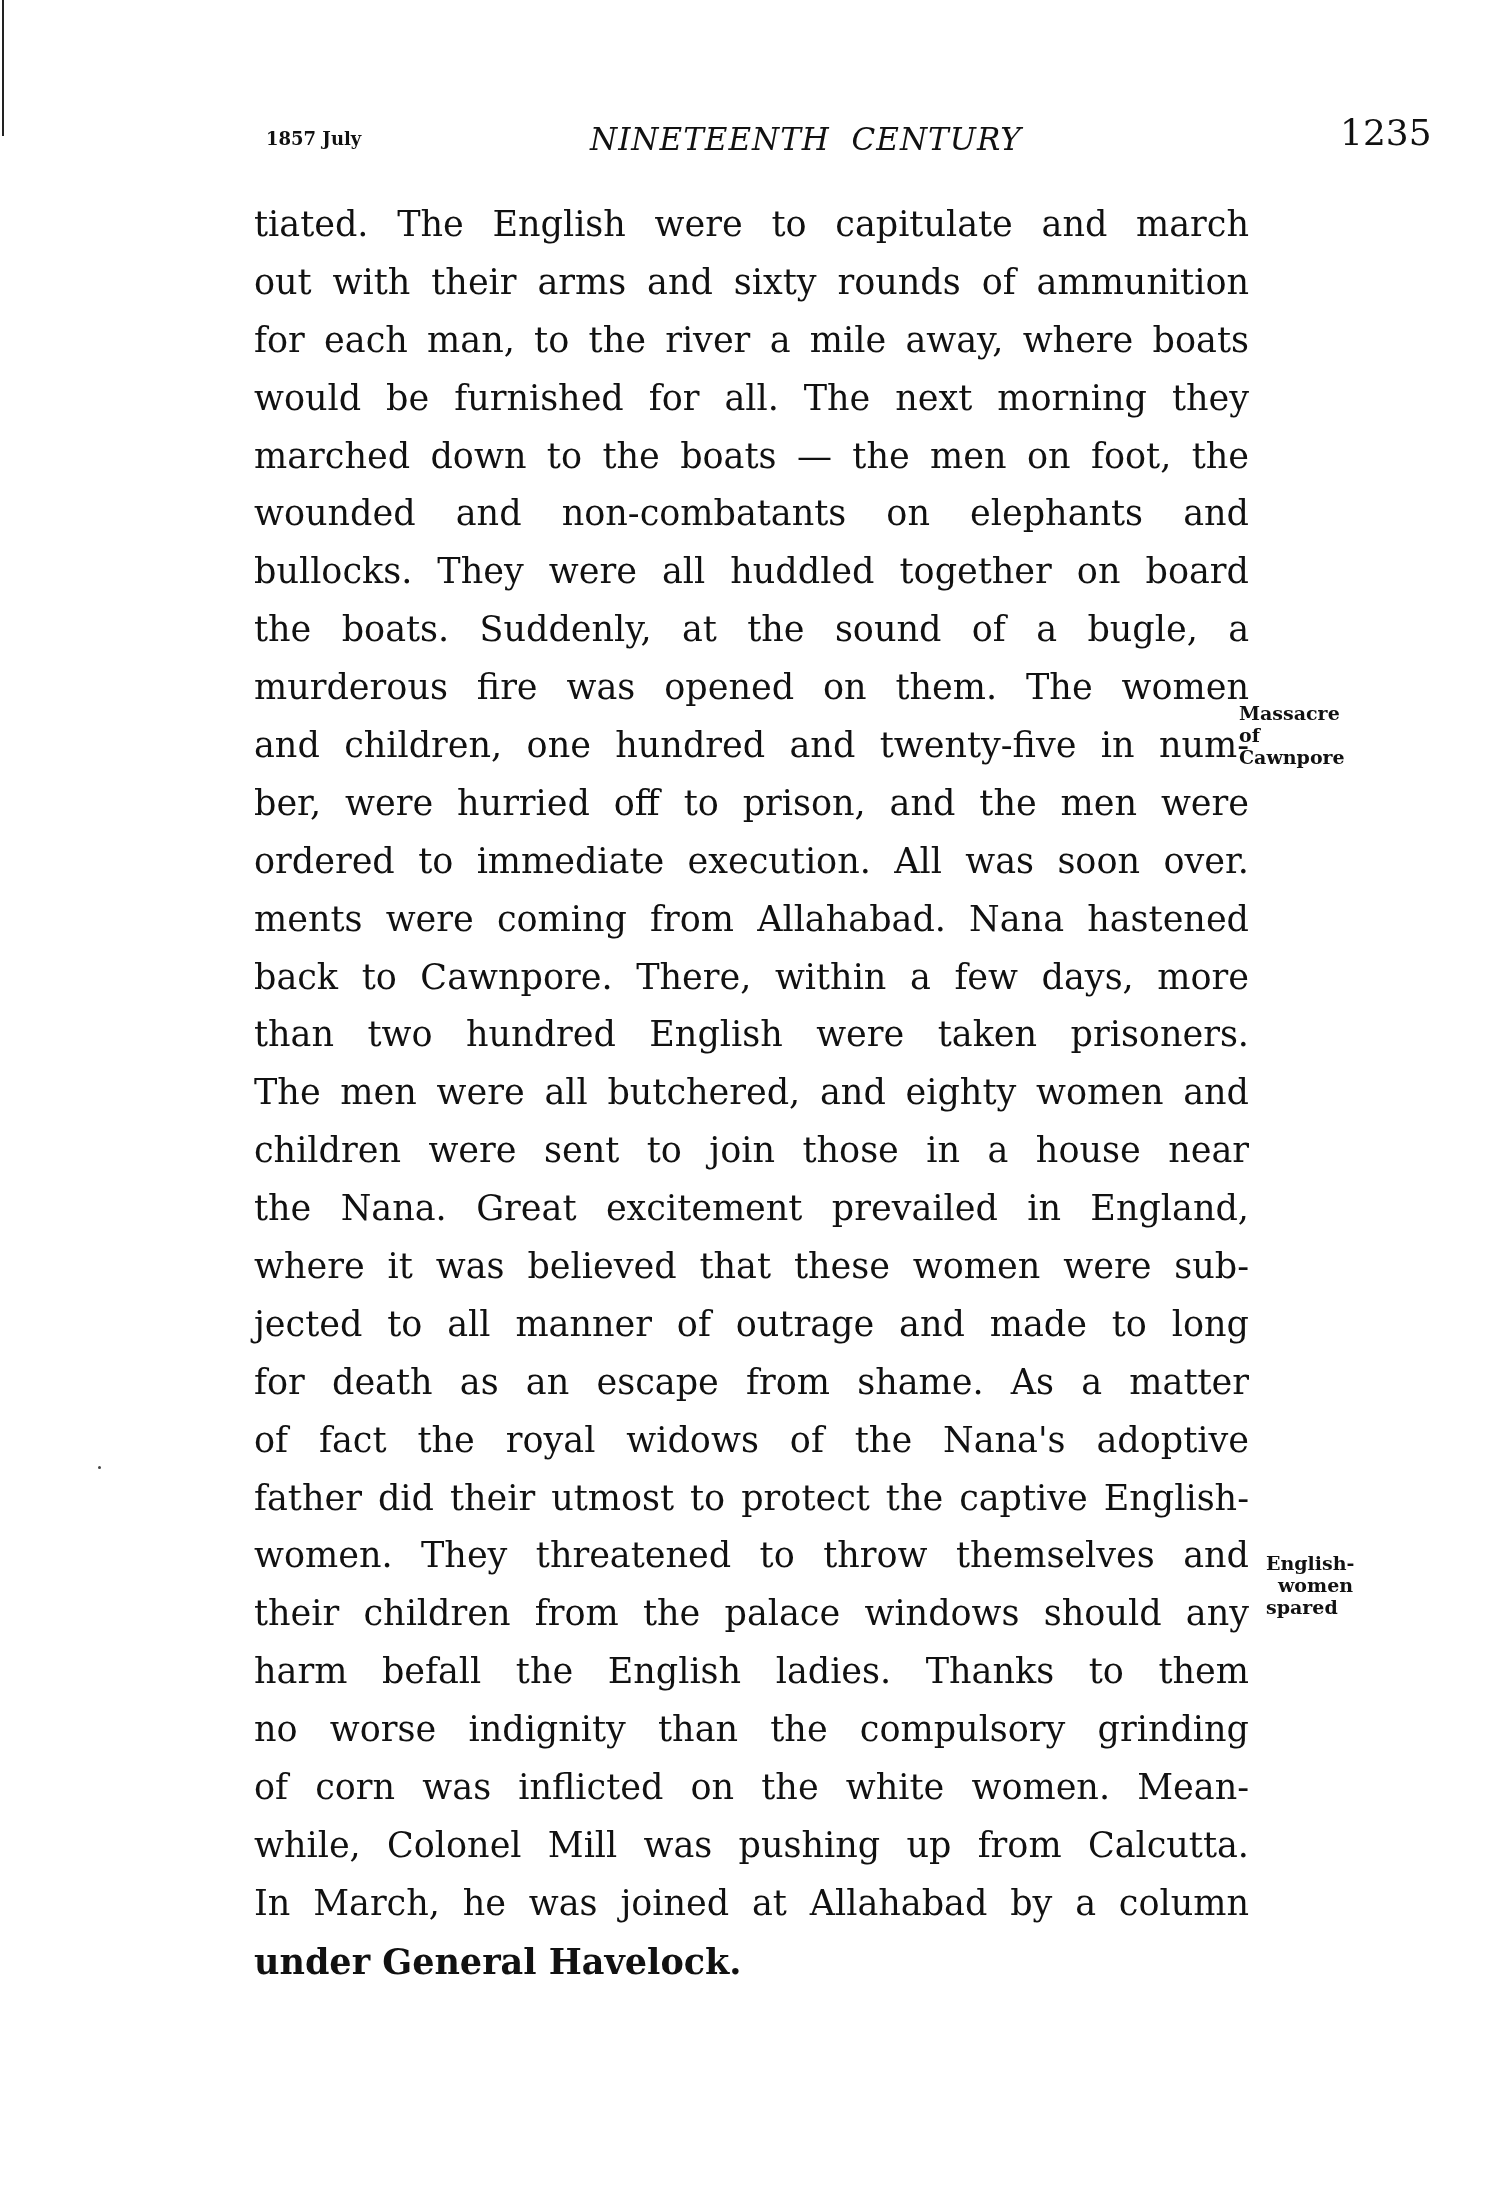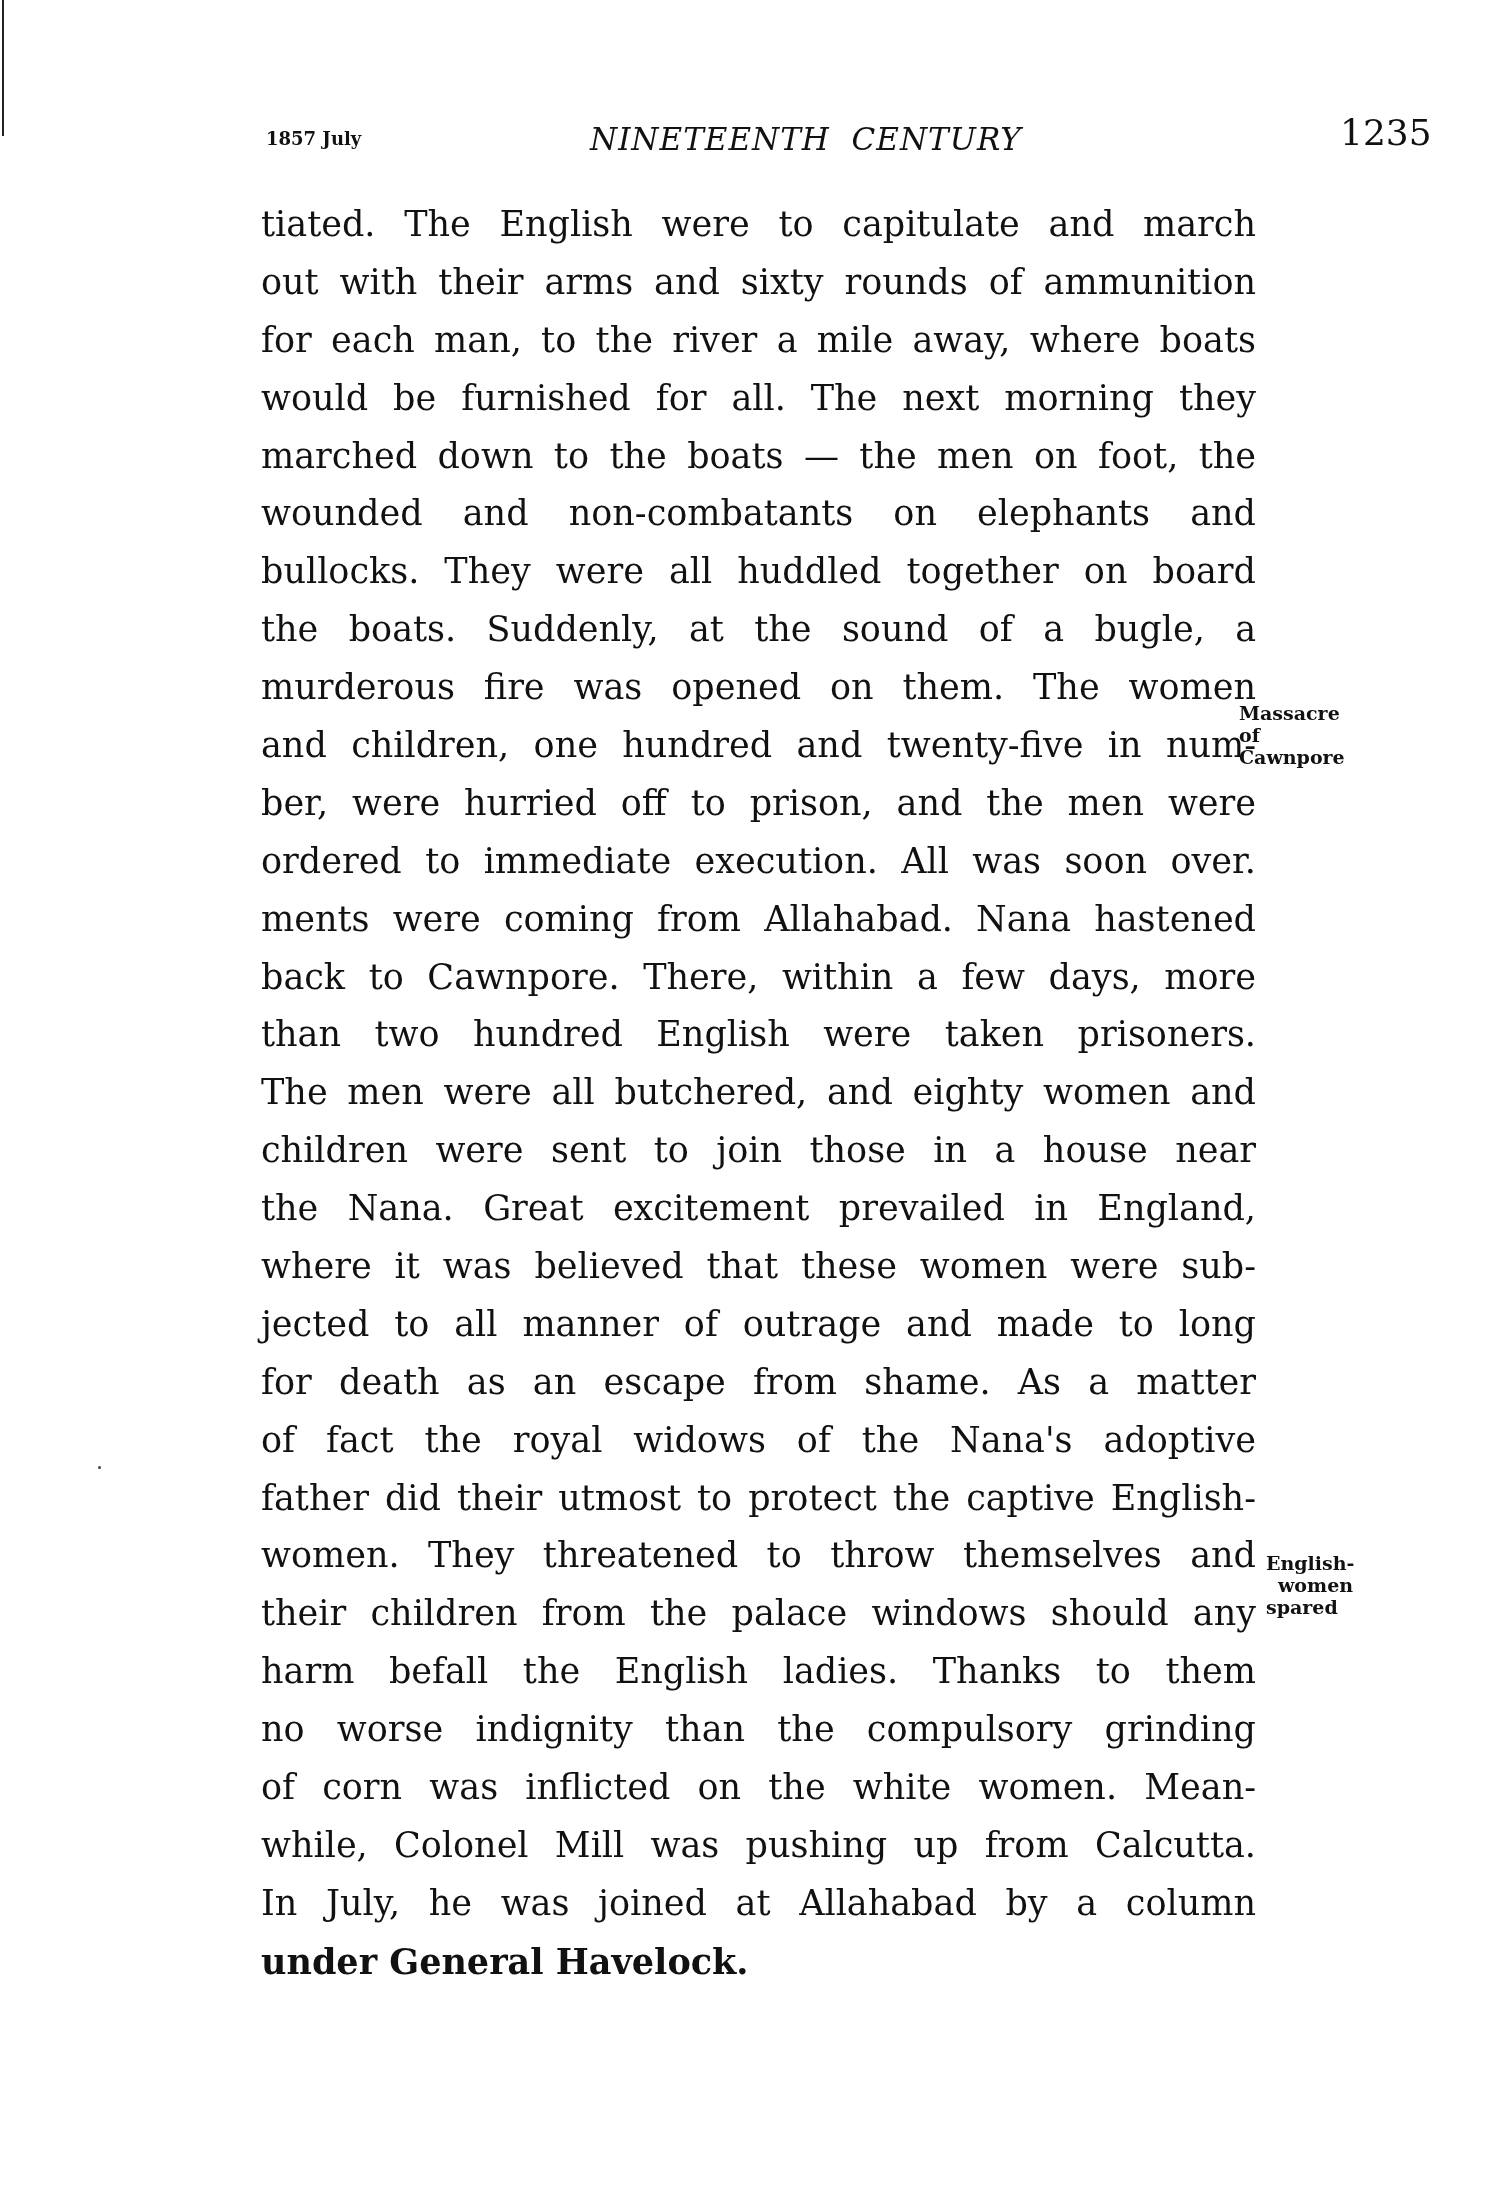--- a/index.html
+++ b/index.html
@@ -2,21 +2,21 @@
 <html><head>
 <meta charset="utf-8">
 <style>
   html, body { margin: 0; padding: 0; background: #ffffff; }
   body { width: 1499px; height: 2201px; position: relative; overflow: hidden; color: #111; }
   .edge-line { position: absolute; left: 2px; top: 0; width: 2px; height: 136px; background: #222; }
   .hdr { position: absolute; top: 112px; font-family: "DejaVu Serif", serif; color: #111; }
   .hdr-left { left: 266px; font-size: 18px; font-weight: bold; top: 128px; }
   .hdr-center { left: 590px; font-size: 31px; font-style: italic; letter-spacing: 1px; top: 121px; }
   .hdr-right { left: 1340px; font-size: 36px; top: 112px; }
-  .body-text { position: absolute; left: 261px; top: 196px; width: 995px; font-family: "DejaVu Serif", serif; font-size: 35px; line-height: 57.9px; }
+  .body-text { position: absolute; left: 254px; top: 196px; width: 995px; font-family: "DejaVu Serif", serif; font-size: 35px; line-height: 57.9px; }
   .line { display: block; text-align: justify; text-align-last: justify; white-space: nowrap; height: 57.9px; overflow: visible; }
   .line.last { text-align-last: left; font-weight: bold; }
   .note { position: absolute; left: 1239px; font-family: "DejaVu Serif", serif; font-size: 19px; font-weight: bold; line-height: 22px; }
   .note span { display: block; }
   .note-1 { top: 702px; }
   .note-2 { top: 1552px; left: 1266px; }
   .note-2 .indent { padding-left: 12px; }
   .dot { position: absolute; left: 98px; top: 1466px; width: 3px; height: 3px; background: #444; border-radius: 50%; }
 </style>
 </head>
@@ -51,21 +51,21 @@
     <span class="line">jected to all manner of outrage and made to long</span>
     <span class="line">for death as an escape from shame.  As a matter</span>
     <span class="line">of fact the royal widows of the Nana's adoptive</span>
     <span class="line">father did their utmost to protect the captive English-</span>
     <span class="line">women.  They threatened to throw themselves and</span>
     <span class="line">their children from the palace windows should any</span>
     <span class="line">harm befall the English ladies.  Thanks to them</span>
     <span class="line">no worse indignity than the compulsory grinding</span>
     <span class="line">of corn was inflicted on the white women.  Mean-</span>
     <span class="line">while, Colonel Mill was pushing up from Calcutta.</span>
-    <span class="line">In July, he was joined at Allahabad by a column</span>
+    <span class="line">In March, he was joined at Allahabad by a column</span>
     <span class="line last">under General Havelock.</span>
   </div>
 
 <div class="note note-1">
   <span>Massacre</span>
   <span>of</span>
   <span>Cawnpore</span>
 </div>
 
 <div class="note note-2">

